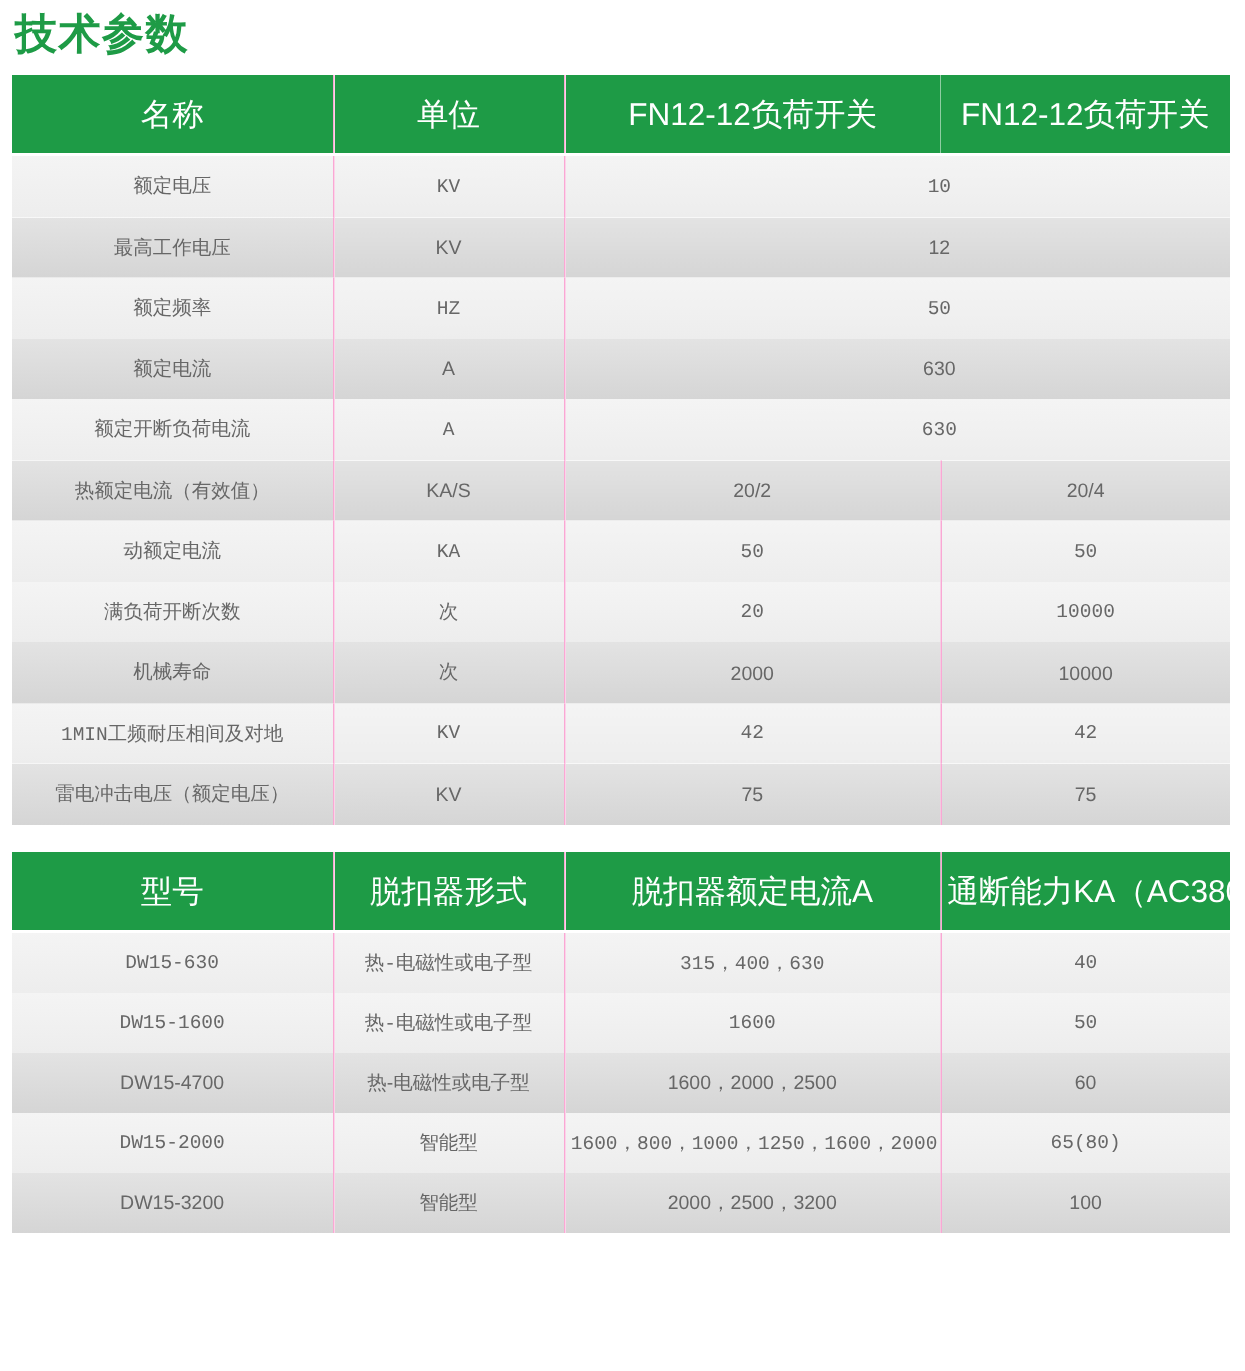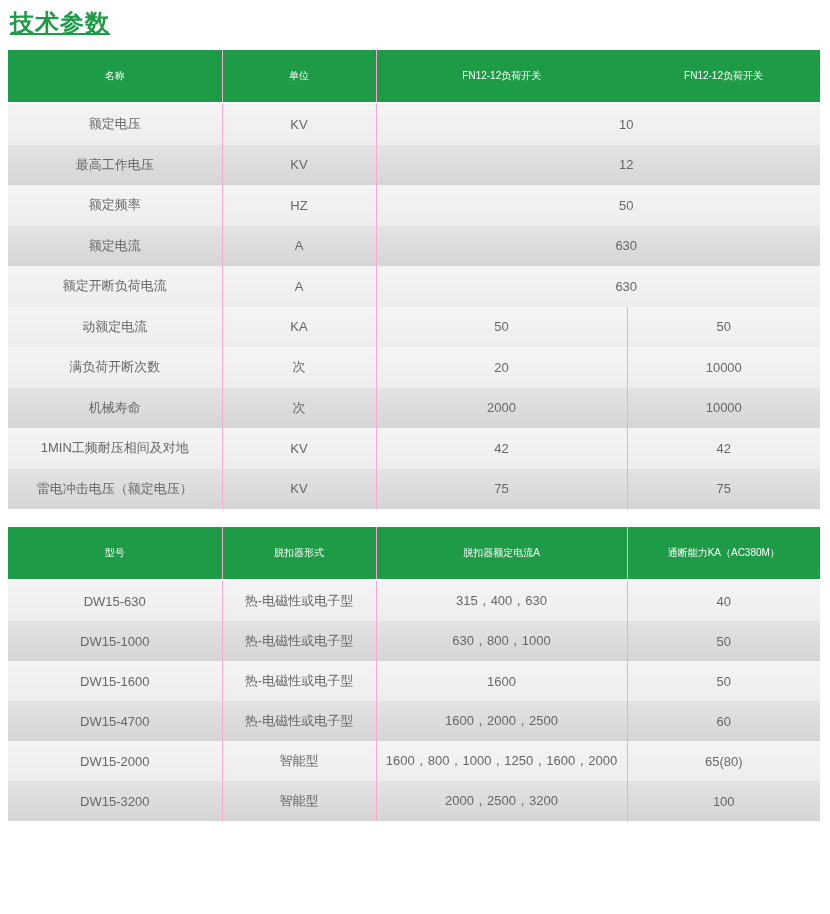--- a/index.html
+++ b/index.html
@@ -12,64 +12,63 @@
   }
   html,body{margin:0;padding:0;background:#ffffff;}
   body{
     width:830px;height:914px;overflow:hidden;
     font-family:"Liberation Sans","DejaVu Sans",sans-serif;
     -webkit-font-smoothing:antialiased;
   }
   .page{padding:0 8px;}
   .page-title{
     color:var(--green);
-    font-size:24px;
+    font-size:28px;
     font-weight:700;
     letter-spacing:1px;
     margin:9px 0 0 2px;
     line-height:28px;
-    text-decoration:underline;
   }
   table{
     border-collapse:collapse;
     table-layout:fixed;
     width:812px;
   }
   .t1{margin-top:13px;}
   .t2{margin-top:18px;}
   col.c1{width:214px;}
   col.c2{width:154px;}
   col.c3{width:251px;}
   col.c4{width:193px;}
   th{
     background:var(--green);
     color:#ffffff;
     font-weight:400;
-    font-size:10px;
+    font-size:21px;
     height:52px;
     text-align:center;
     border-bottom:2px solid #ffffff;
     padding:0 4px;
     overflow:hidden;
     white-space:nowrap;
   }
   td{
     height:40.5px;
     font-size:13px;
     color:var(--txt);
     text-align:center;
     padding:0 4px;
     overflow:hidden;
     white-space:nowrap;
   }
   .t2 td{height:40px;}
   th + th, td + td{border-left:1px solid #f9a8d4;}
   
   .t1 thead th.no-divider{border-left:none;}
-  tr.light td{background:linear-gradient(180deg,var(--row-light-top),var(--row-light-bot));}
+  tr.light td{background:linear-gradient(180deg,var(--row-light-top),var(--row-light-bot));font-family:Liberation Mono, monospace;}
   tr.dark td{background:linear-gradient(180deg,var(--row-dark-top),var(--row-dark-bot));}
   
   td.merged{padding-left:60px;}
 </style>
 </head>
 <body>
 
 <div class="page">
 
   <h1 class="page-title">技术参数</h1>
@@ -108,20 +107,26 @@
       <tr class="dark">
         <td>额定电流</td>
         <td>A</td>
         <td class="merged" colspan="2">630</td>
       </tr>
       <tr class="light">
         <td>额定开断负荷电流</td>
         <td>A</td>
         <td class="merged" colspan="2">630</td>
       </tr>
+      <tr class="dark">
+        <td>热额定电流（有效值）</td>
+        <td>KA/S</td>
+        <td>20/2</td>
+        <td>20/4</td>
+      </tr>
       <tr class="light">
         <td>动额定电流</td>
         <td>KA</td>
         <td>50</td>
         <td>50</td>
       </tr>
       <tr class="light">
         <td>满负荷开断次数</td>
         <td>次</td>
         <td>20</td>
@@ -163,26 +168,20 @@
         <th>通断能力KA（AC380M）</th>
       </tr>
     </thead>
     <tbody>
       <tr class="light">
         <td>DW15-630</td>
         <td>热-电磁性或电子型</td>
         <td>315，400，630</td>
         <td>40</td>
       </tr>
-      <tr class="dark">
-        <td>DW15-1000</td>
-        <td>热-电磁性或电子型</td>
-        <td>630，800，1000</td>
-        <td>50</td>
-      </tr>
       <tr class="light">
         <td>DW15-1600</td>
         <td>热-电磁性或电子型</td>
         <td>1600</td>
         <td>50</td>
       </tr>
       <tr class="dark">
         <td>DW15-4700</td>
         <td>热-电磁性或电子型</td>
         <td>1600，2000，2500</td>

